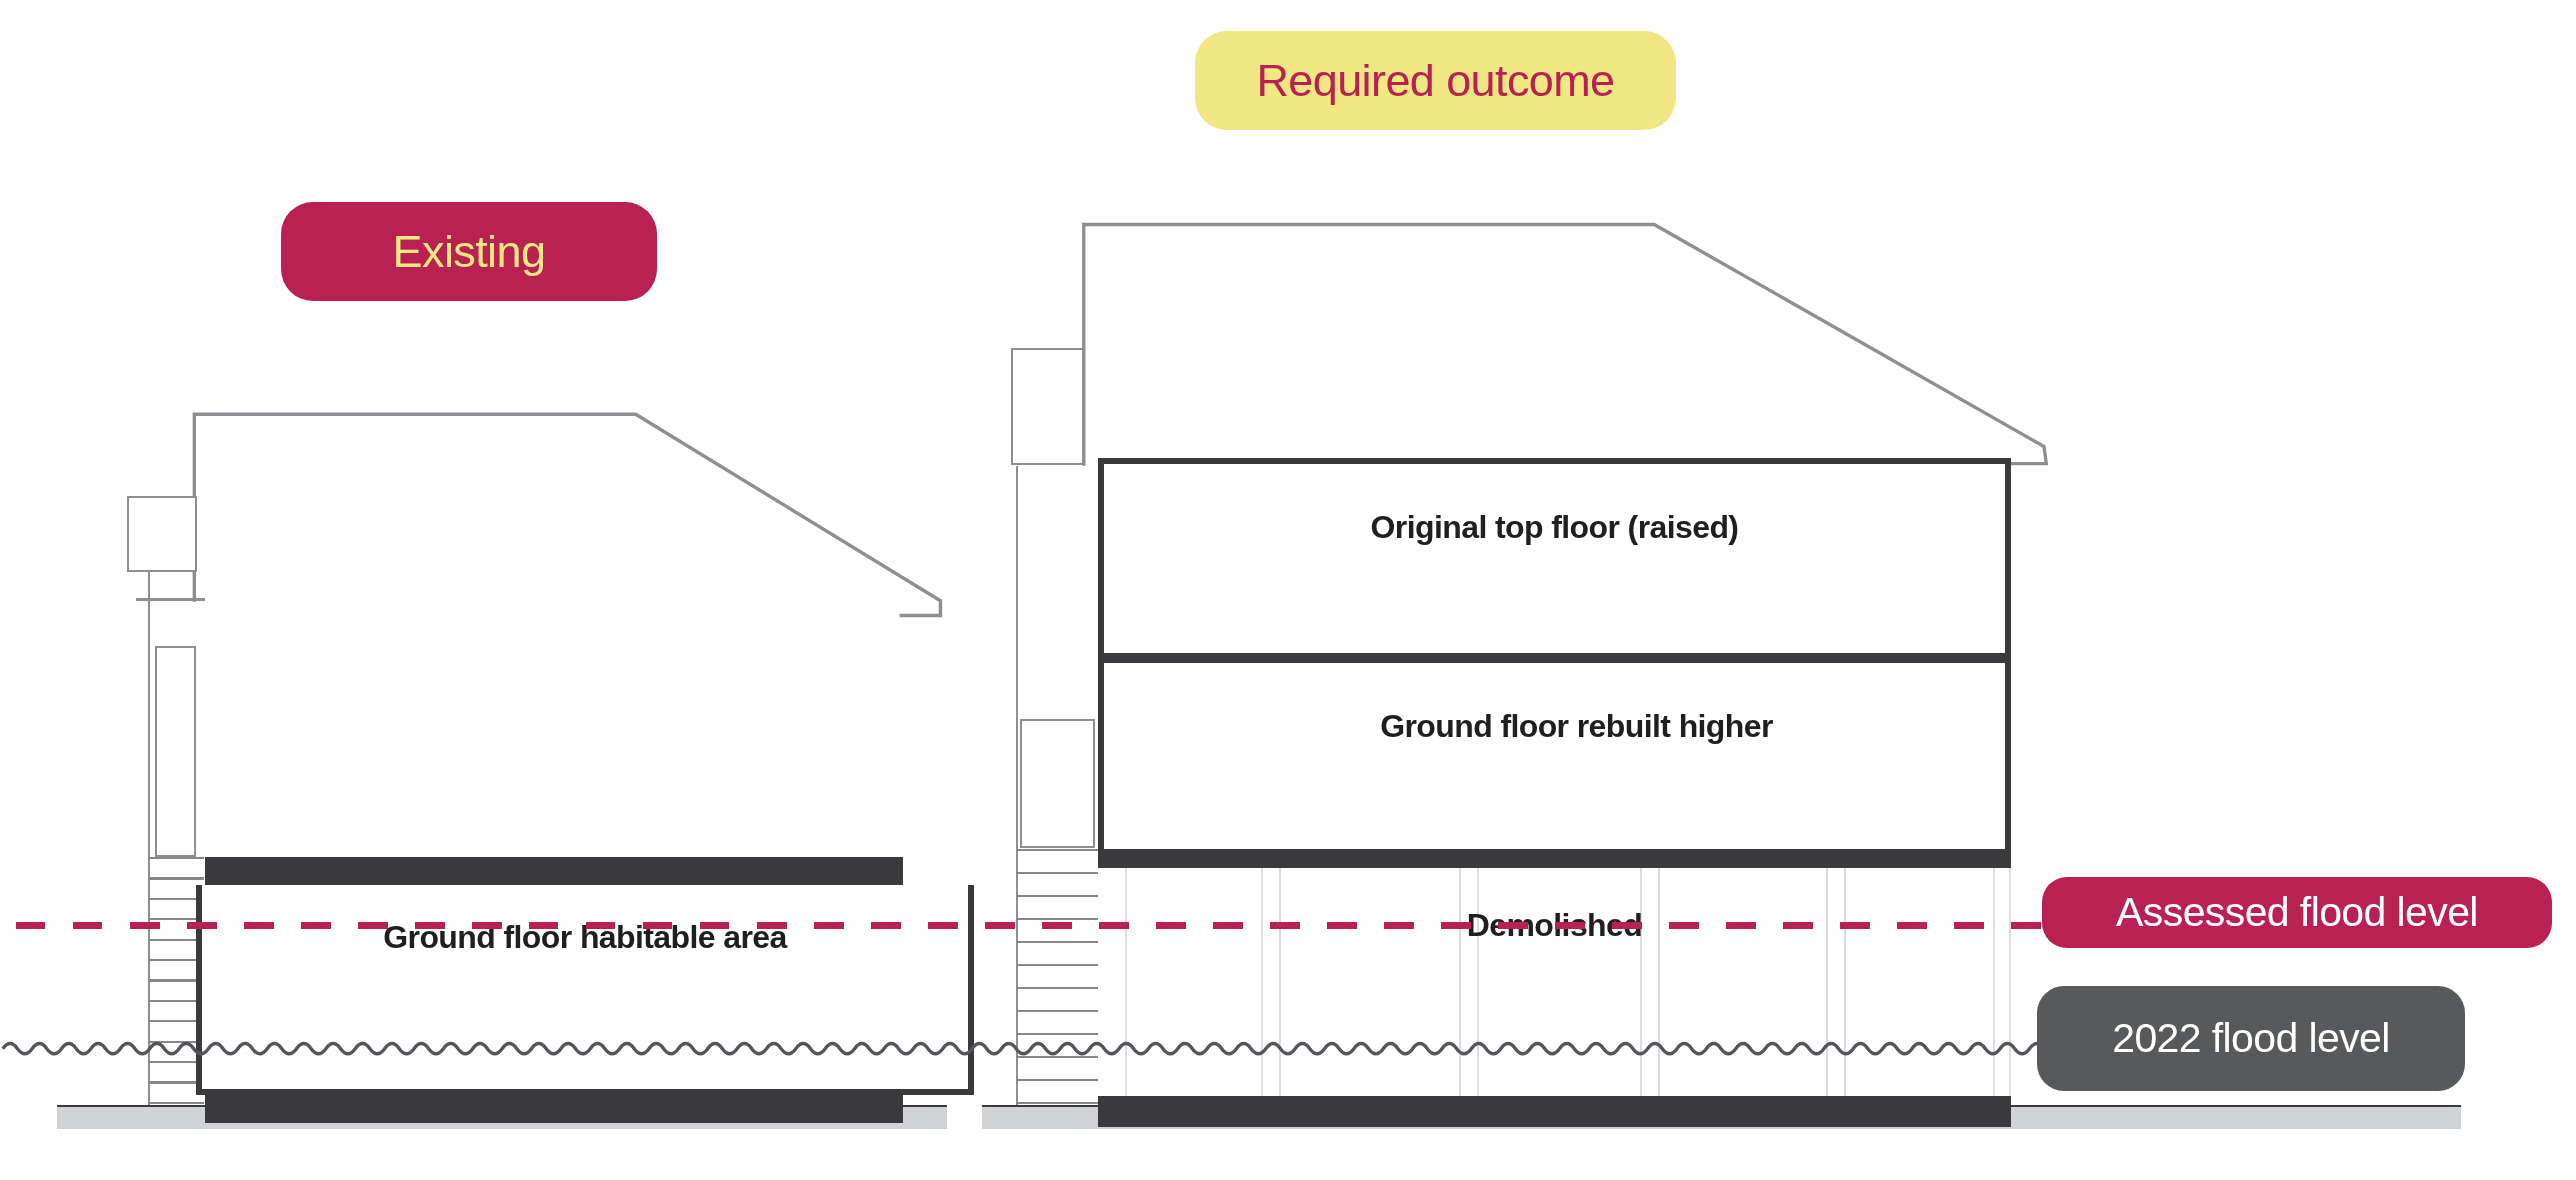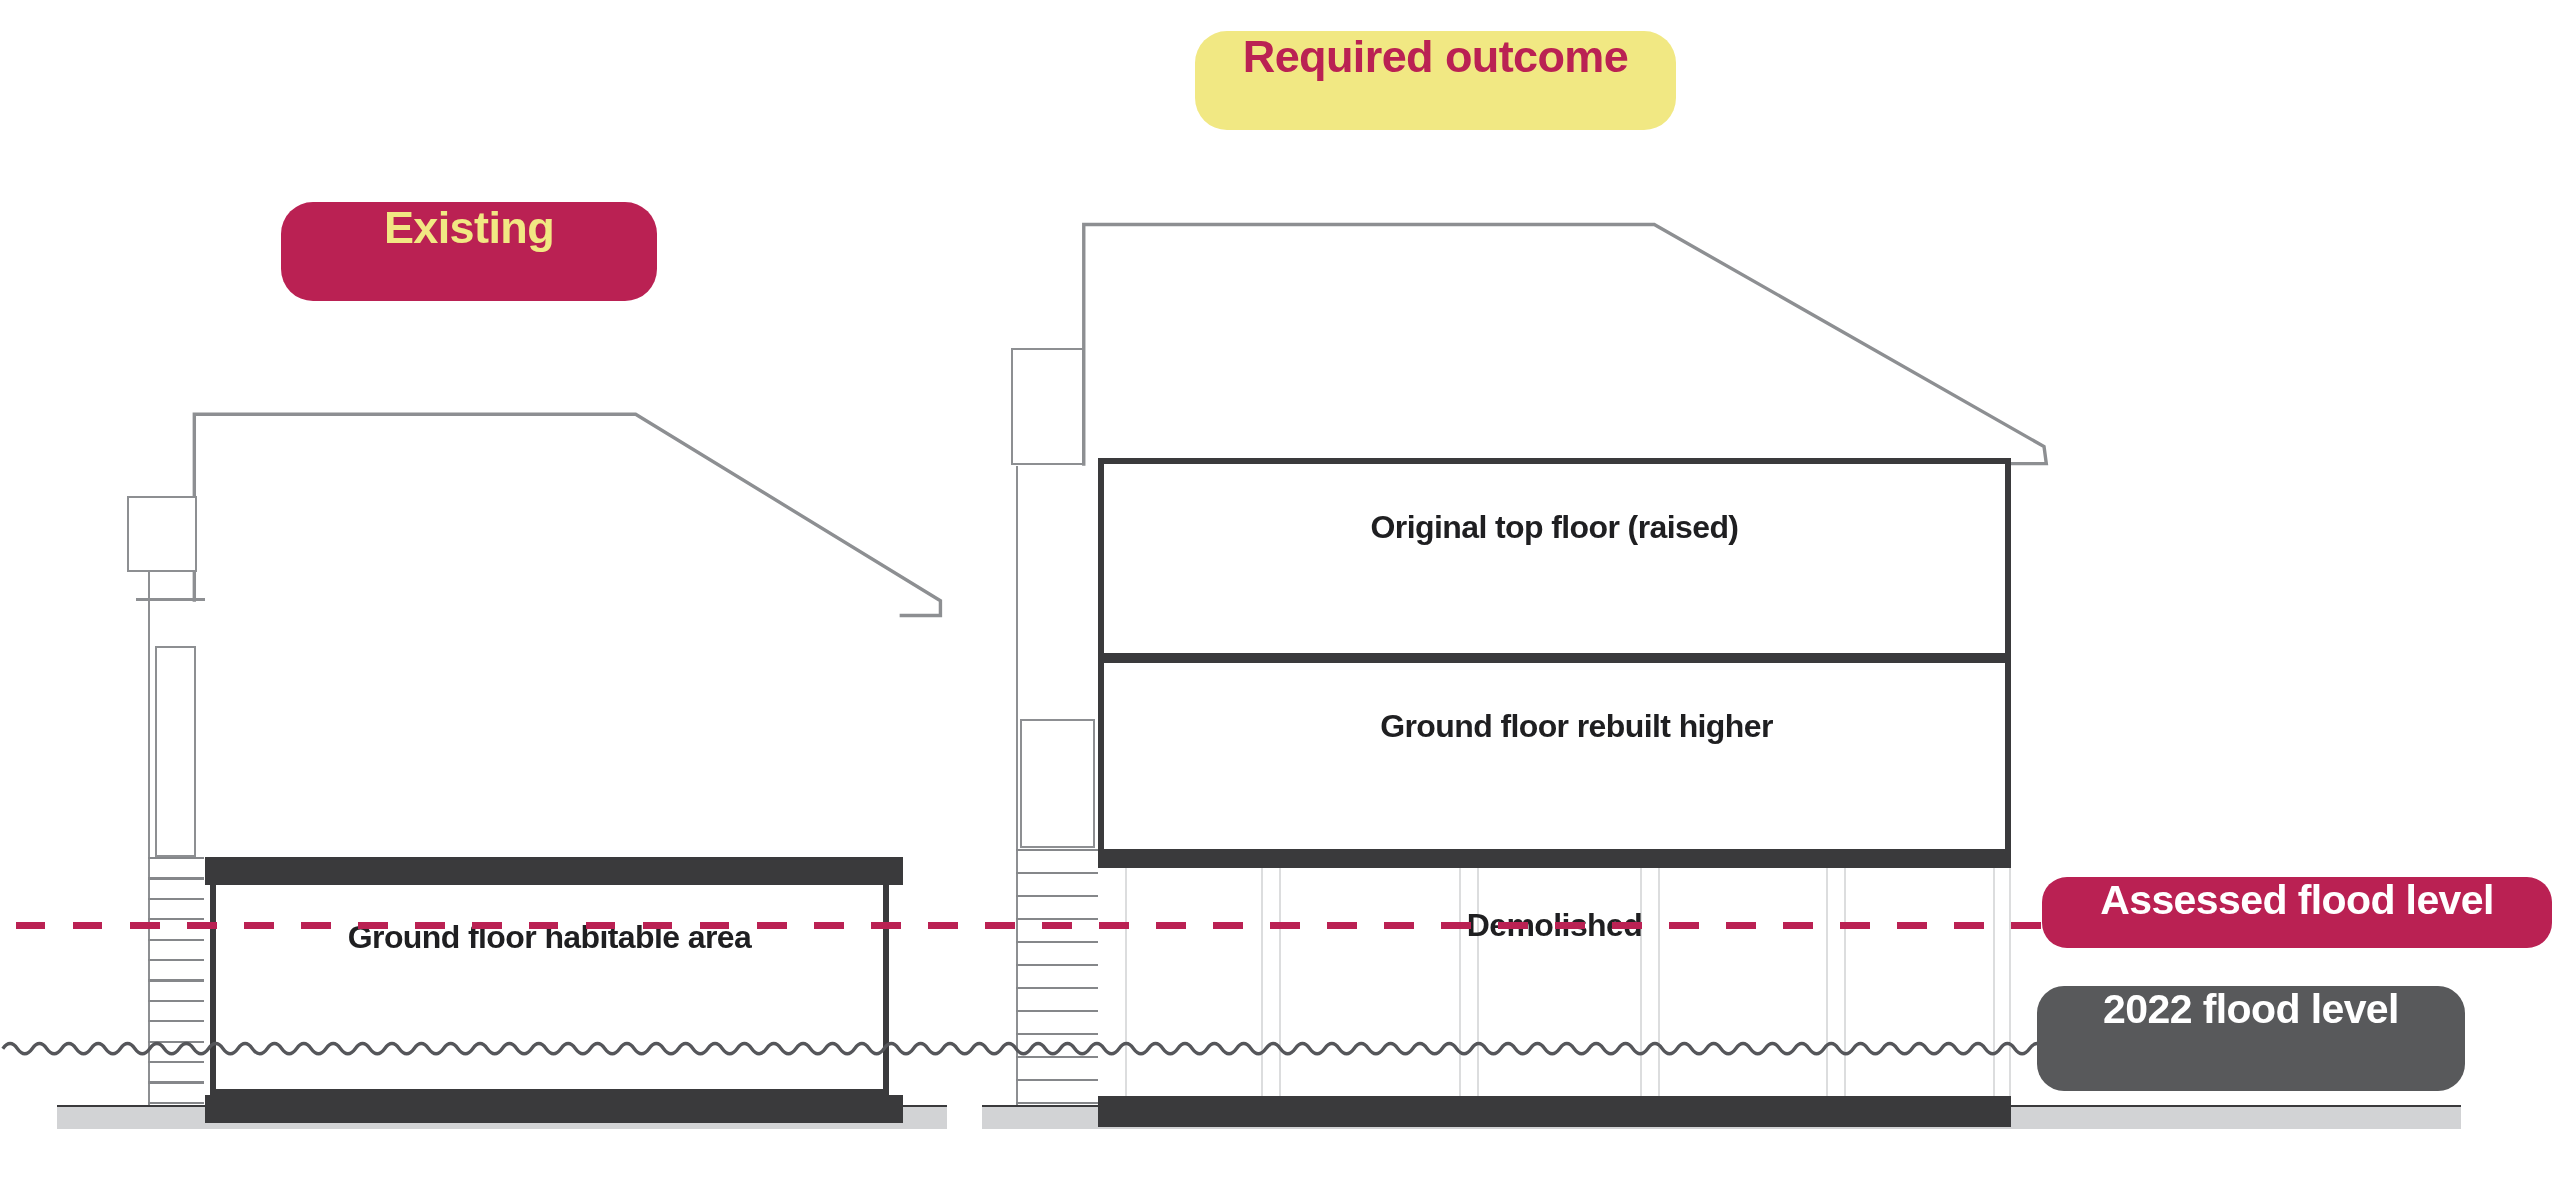--- a/index.html
+++ b/index.html
@@ -27,22 +27,22 @@
   .pt120{padding-top:68px;} .pt80{padding-top:45px;} .pt60{padding-top:34px;} .pt68{padding-top:39px;}
   
   .demolished{background:#ffffff; display:flex; align-items:flex-start; justify-content:center;}
   .post{position:absolute; top:0; bottom:0; width:2.3px; background:var(--post-gray);}
   
   .dashed-line{height:7.4px;
     background:repeating-linear-gradient(to right, var(--crimson) 0 29.5px, transparent 29.5px 57px);}
   svg.wave{position:absolute; overflow:visible;}
   .wave-path{fill:none; stroke:var(--wave-gray); stroke-width:6;}
   
-  .pill{display:flex; justify-content:center;
-    font-weight:700; white-space:nowrap; letter-spacing:-0.6px;}
+  .pill{display:flex; align-items:center; justify-content:center;
+    font-weight:400; white-space:nowrap; letter-spacing:-0.6px;}
   .pill-existing{background:var(--crimson); color:var(--yellow); border-radius:32px; font-size:45px;}
   .pill-required{background:var(--yellow); color:var(--crimson); border-radius:32px; font-size:45px;}
   .pill-assessed{background:var(--crimson); color:#ffffff; border-radius:25px; font-size:41px;}
   .pill-2022{background:var(--pill-gray); color:#ffffff; border-radius:27px; font-size:41px;}
 </style>
 </head>
 <body>
 
 <div class="stage">
 
@@ -59,21 +59,21 @@
 
   <div class="abs chimney" style="left:1011px; top:348px; width:73px; height:117px;"></div>
   <div class="abs stair-rail" style="left:1016px; top:466px; width:2.3px; height:639px;"></div>
   <div class="abs door" style="left:1020px; top:719px; width:75px; height:129px;"></div>
   <div class="abs stair-rungs-40" style="left:1016px; top:849px; width:82px; height:256px;"></div>
 
   <div class="abs ground-strip" style="left:57px; top:1105px; width:890px; height:24px;"></div>
   <div class="abs ground-strip" style="left:982px; top:1105px; width:1479px; height:24px;"></div>
 
   <div class="abs slab" style="left:205px; top:857px; width:698px; height:28px;"></div>
-  <div class="abs floor-box no-top" style="left:210px; top:885px; width:679px; height:210px;">
+  <div class="abs floor-box no-top" style="left:196px; top:885px; width:778px; height:210px;">
     <span class="floor-label pt60">Ground floor habitable area</span>
   </div>
   <div class="abs slab" style="left:205px; top:1095px; width:698px; height:28px;"></div>
 
   <div class="abs floor-box" style="left:1098px; top:458px; width:913px; height:206px;">
     <span class="floor-label pt80">Original top floor (raised)</span>
   </div>
   <div class="abs slab" style="left:1098px; top:653px; width:913px; height:10.8px;"></div>
   <div class="abs floor-box" style="left:1098px; top:657px; width:913px; height:211px;padding-left:44px;">
     <span class="floor-label pt80">Ground floor rebuilt higher</span>

